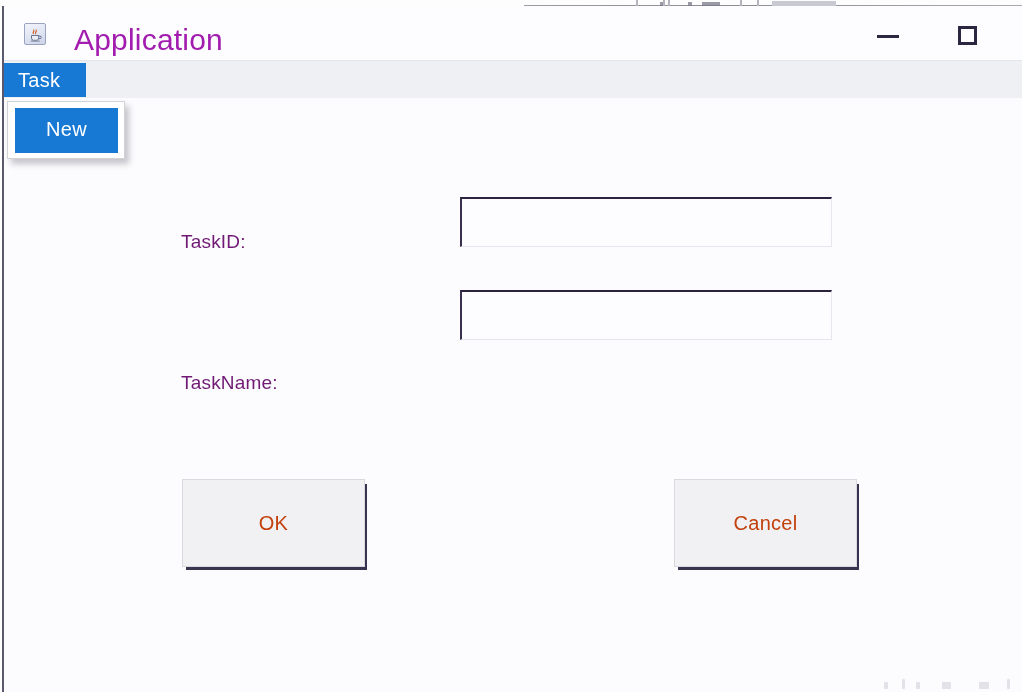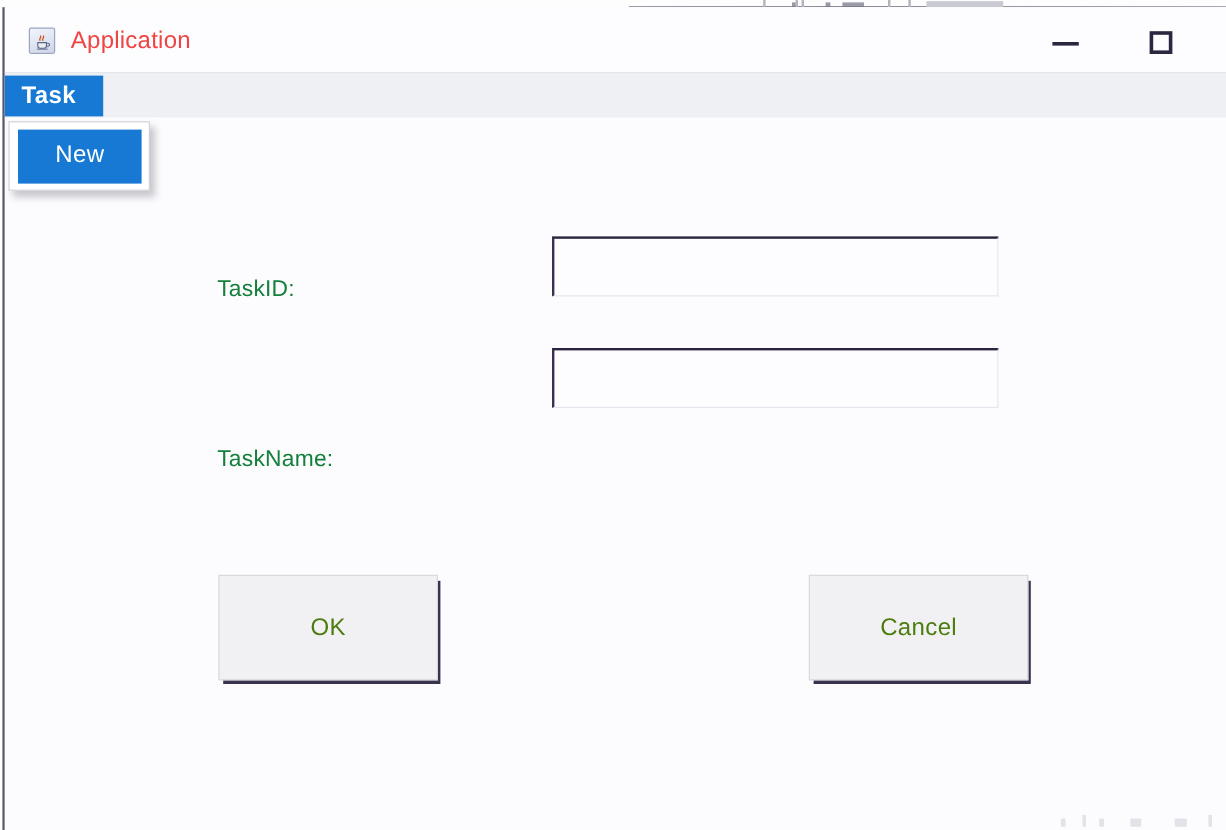--- a/index.html
+++ b/index.html
@@ -74,24 +74,24 @@
     width: 22px; height: 22px;
     border: 1px solid #9aa3c0;
     border-radius: 2px;
     background: linear-gradient(160deg, #f2f4fb 0%, #dfe4f2 55%, #cdd4e8 100%);
     box-sizing: border-box;
   }
   #app-icon svg { display: block; }
 
   #title-text {
     position: absolute;
-    left: 55px;
+    left: 70px;
     top: 17px;
-    font-size: 20px;
-    color: #ef4444;
+    font-size: 30px;
+    color: #a21caf;
     letter-spacing: .2px;
     white-space: nowrap;
   }
 
   .win-btn {
     position: absolute;
     top: 12px;
     width: 46px;
     height: 32px;
     cursor: default;
@@ -121,21 +121,20 @@
     background: #eef0f4;
     border-top: 1px solid #e3e6ec;
   }
   #menu-task {
     position: absolute;
     left: 0px; top: 2px;
     width: 82px;
     height: 34px;
     background: #1779d3;
     cursor: default;
-    font-weight: bold;
   }
   #menu-task .label {
     position: absolute;
     left: 14px; top: 6px;
     font-size: 20px;
     color: #ffffff;
     letter-spacing: .3px;
     white-space: nowrap;
   }
 
@@ -173,21 +172,21 @@
   #content {
     position: absolute;
     left: 0; top: 92px;
     right: 0; bottom: 0;
     background: #fcfcfe;
   }
 
   .form-label {
     position: absolute;
     font-size: 19px;
-    color: #15803d;
+    color: #701a75;
     white-space: nowrap;
     letter-spacing: .2px;
   }
   #label-taskid   { left: 177px; top: 133px; }
   #label-taskname { left: 177px; top: 226px; margin-top: 48px; }
 
   .text-field {
     position: absolute;
     width: 372px;
     height: 50px;
@@ -208,21 +207,21 @@
   .form-button {
     position: absolute;
     width: 183px;
     height: 88px;
     background: #f1f1f4;
     border: 1px solid #dadade;
     box-shadow: 3px 4px 0 -1px #3a3350;
     box-sizing: border-box;
     font-family: "Liberation Sans", sans-serif;
     font-size: 20px;
-    color: #4d7c0f;
+    color: #c2410c;
     cursor: default;
     padding: 0;
     letter-spacing: .3px;
   }
   #button-ok     { left: 178px; top: 381px; }
   #button-cancel { left: 644px; top: 381px; margin-left: 26px; }
 
   
   #bottom-artifacts {
     position: absolute;

